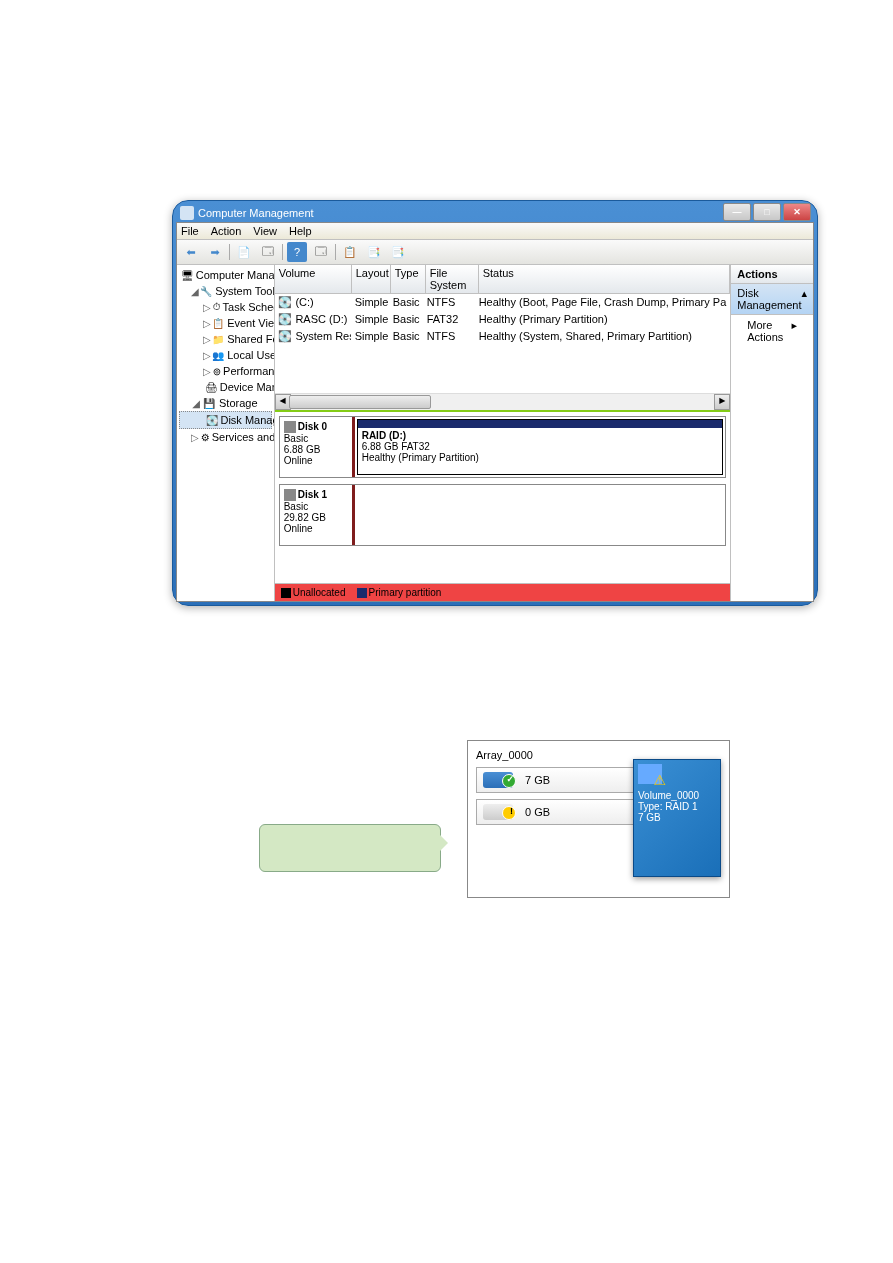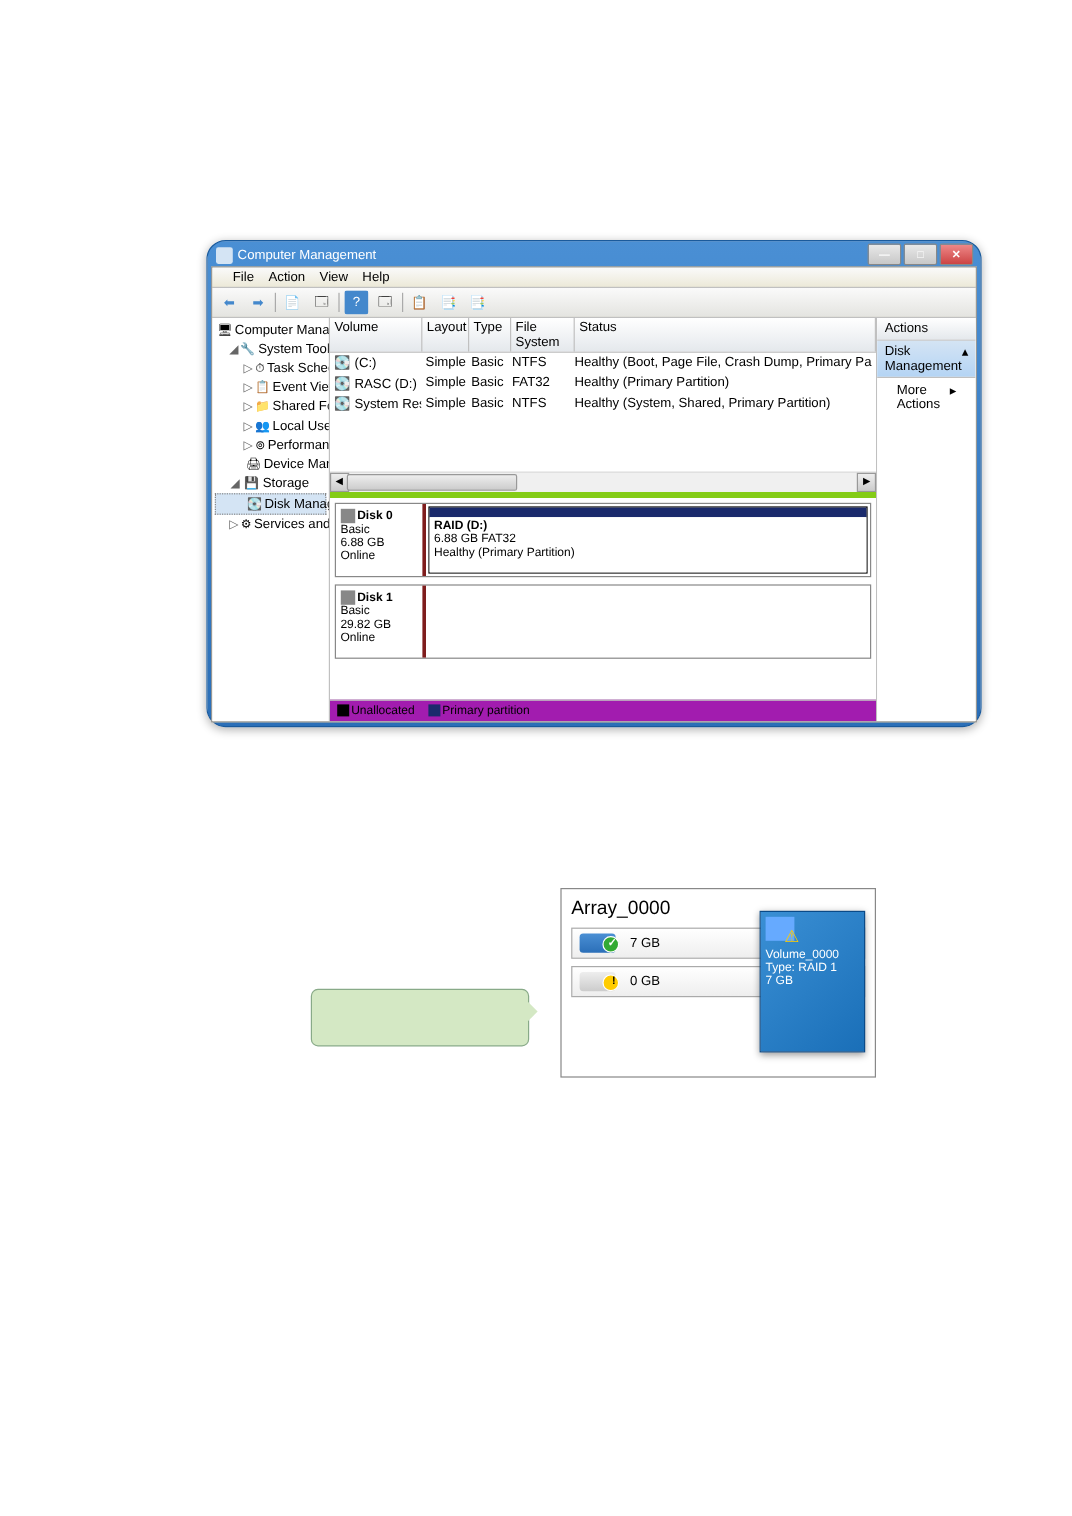--- a/index.html
+++ b/index.html
@@ -3,58 +3,58 @@
 <meta charset="utf-8">
 <style>
 body{margin:0;font-family:"Segoe UI",Tahoma,sans-serif;font-size:11px;background:#fff;width:893px;height:1263px;position:relative;color:#000}
 .win{position:absolute;left:172px;top:200px;width:638px;height:398px;background:linear-gradient(#4a8fd4,#2b6fb8);border:1px solid #1a5a9c;border-radius:16px;padding:3px;box-shadow:0 2px 8px rgba(0,0,0,.3)}
 .titlebar{height:18px;display:flex;align-items:center;padding:0 4px;color:#fff}
 .titlebar .ico{width:14px;height:14px;background:#d4e4f4;border-radius:2px;margin-right:4px;display:inline-block}
 .wbtns{position:absolute;right:6px;top:2px;display:flex;gap:2px}
 .wbtn{width:26px;height:16px;background:linear-gradient(#e8e8e8,#c8c8c8);border:1px solid #888;border-radius:2px;display:flex;align-items:center;justify-content:center;font-size:9px;font-weight:bold}
 .wbtn.close{background:linear-gradient(#e88,#c44);color:#fff}
 .inner{background:#ece9d8;height:calc(100% - 20px);border:1px solid #888;display:flex;flex-direction:column}
-.menubar{background:linear-gradient(#fafafa,#ece9d8);border-bottom:1px solid #c0c0c0;padding:2px 17px;display:flex;gap:12px}
+.menubar{background:linear-gradient(#fafafa,#ece9d8);border-bottom:1px solid #c0c0c0;padding:2px 4px;display:flex;gap:12px}
 .menubar span{cursor:default}
 .toolbar{background:linear-gradient(#fafafa,#e4e4e0);border-bottom:1px solid #c0c0c0;padding:2px 4px;display:flex;gap:4px;align-items:center}
 .tbtn{width:18px;height:18px;border:1px solid transparent;display:flex;align-items:center;justify-content:center;font-size:11px}
 .content{flex:1;display:flex;background:#fff;overflow:hidden}
 .tree{width:138px;border-right:1px solid #c0c0c0;background:#fff;padding:2px;overflow:hidden}
 .tnode{display:flex;align-items:center;padding:1px 0;white-space:nowrap;cursor:default}
 .tnode .exp{width:10px;text-align:center;color:#666;font-size:10px}
 .tnode .ico{width:14px;height:14px;margin:0 2px;display:inline-flex;align-items:center;justify-content:center;font-size:10px}
 .tnode.sel{background:#d4e4f4;border:1px dotted #888}
 .i1{padding-left:12px}.i2{padding-left:24px}
 .center{flex:1;display:flex;flex-direction:column;border-right:1px solid #c0c0c0}
-.vtable{border-bottom:5px solid #84cc16}
+.vtable{border-bottom:2px solid #84cc16}
 .vhead{display:flex;background:linear-gradient(#fff,#e4e8ec);border-bottom:1px solid #c0c0c0}
 .vhead div{padding:2px 4px;border-right:1px solid #c0c0c0;font-size:11px}
 .vrow{display:flex;padding:1px 0}
 .vrow div{padding:1px 4px;font-size:11px;overflow:hidden;white-space:nowrap}
 .c-vol{width:68px}.c-lay{width:30px}.c-typ{width:26px}.c-fs{width:44px}.c-st{flex:1}
 .hscroll{height:16px;background:#f0f0f0;border-top:1px solid #ddd;position:relative}
 .hscroll .thumb{position:absolute;left:14px;top:1px;width:140px;height:12px;background:linear-gradient(#eee,#ccc);border:1px solid #999;border-radius:2px}
 .hscroll .arr{position:absolute;top:0;width:14px;height:14px;background:linear-gradient(#eee,#ccc);border:1px solid #999;text-align:center;font-size:8px;line-height:12px}
 .hscroll .arr.l{left:0}.hscroll .arr.r{right:0}
 .diskview{flex:1;padding:4px;overflow:hidden;background:#fff}
 .diskbox{border:1px solid #888;margin-bottom:6px;display:flex;height:60px}
 .dinfo{width:64px;padding:4px;font-size:10px;border-right:3px solid #7f1d1d}
 .dinfo .dico{display:inline-block;width:12px;height:12px;background:#888;margin-right:2px;vertical-align:middle}
 .dparts{flex:1;display:flex;padding:2px;gap:2px}
 .dpart{border:1px solid #000;display:flex;flex-direction:column}
 .dpart .phead{height:8px;background:#1a2a6c}
 .dpart .pbody{flex:1;padding:2px 4px;font-size:10px;background:#fff;overflow:hidden}
-.legend{border-top:1px solid #c0c0c0;padding:3px 6px;background:#a21caf;font-size:10px}
+.legend{border-top:1px solid #c0c0c0;padding:3px 6px;background:#ef4444;font-size:10px}
 .lsw{display:inline-block;width:10px;height:10px;vertical-align:middle;margin-right:2px}
 .actions{width:98px;background:#fff}
-.acthead{background:linear-gradient(#fff,#e4e8ec);padding:3px 6px;font-weight:normal;border-bottom:1px solid #c0c0c0}
+.acthead{background:linear-gradient(#fff,#e4e8ec);padding:3px 6px;font-weight:bold;border-bottom:1px solid #c0c0c0}
 .actsel{background:linear-gradient(#d4e4f4,#b4d4f4);padding:3px 6px;border-bottom:1px solid #c0c0c0;display:flex;justify-content:space-between}
 .actitem{padding:4px 16px;display:flex;justify-content:space-between}
 .array{position:absolute;left:467px;top:740px;width:245px;height:140px;border:1px solid #888;background:#fff;padding:8px}
-.array .lbl{font-size:16px;}
+.array .lbl{font-size:11px;}
 .dbar{border:1px solid #aaa;height:24px;margin:6px 0;position:relative;display:flex;align-items:center;background:linear-gradient(#fff,#eee)}
 .dbar .dic{width:30px;height:16px;margin-left:6px;position:relative}
 .dbar .dic.hdd{background:linear-gradient(180deg,#4a8fd4,#2b6fb8);border-radius:3px}
 .dbar .dic.hdd::after{content:"";position:absolute;right:-3px;top:2px;width:12px;height:12px;background:#3a3;border-radius:50%;border:1px solid #fff}
 .dbar .dic.hdd::before{content:"✓";position:absolute;right:-1px;top:2px;z-index:1;color:#fff;font-size:9px;font-weight:bold}
 .dbar .dic.dvd{background:linear-gradient(180deg,#eee,#ccc);border-radius:3px}
 .dbar .dic.dvd::after{content:"";position:absolute;right:-3px;top:2px;width:12px;height:12px;background:#fc0;border-radius:50%;border:1px solid #fff}
 .dbar .dic.dvd::before{content:"!";position:absolute;right:0;top:2px;z-index:1;color:#000;font-size:9px;font-weight:bold}
 .dbar .sz{margin-left:12px;font-size:11px}
 .volcard{position:absolute;right:8px;top:18px;width:78px;height:108px;background:linear-gradient(135deg,#3a8fd4,#1a6fb8);border:1px solid #0a4a88;color:#fff;font-size:10px;padding:4px;box-shadow:0 2px 6px rgba(0,0,0,.4)}

